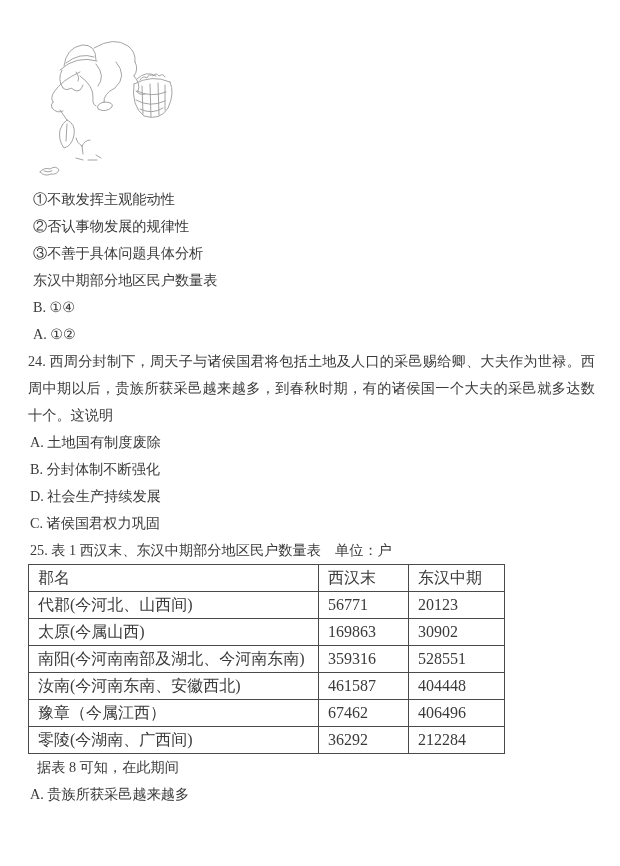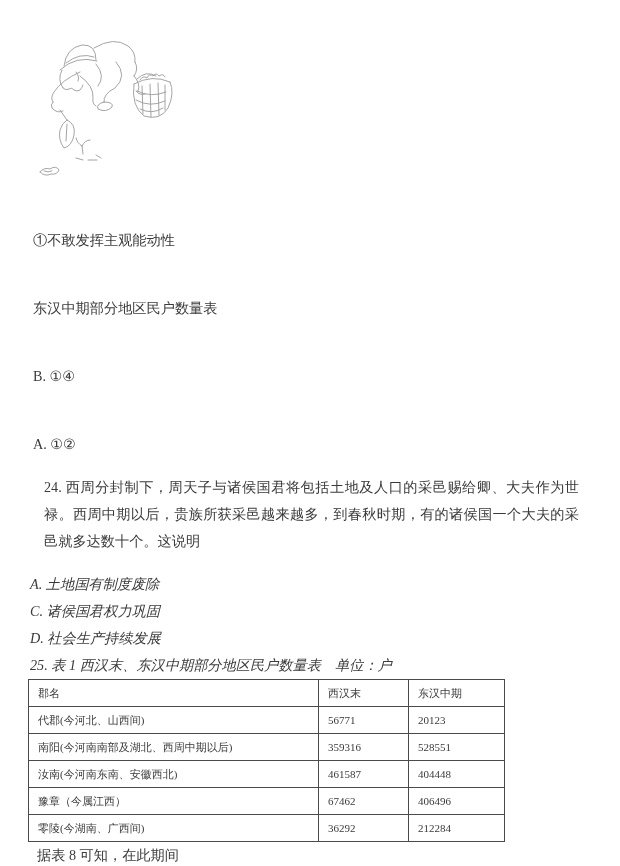--- a/index.html
+++ b/index.html
@@ -32,34 +32,34 @@
     top: 186px;
     width: 567px;
     font-size: 14.2px;
   }
   .line {
     height: 27px;
     line-height: 27px;
     white-space: pre;
     overflow: visible;
   }
-  .pad-sm { padding-left: 5px; margin-top: 41px; }
-  .pad-xs { padding-left: 2px; font-style: italic; }
+  .pad-sm { padding-left: 5px; }
+  .pad-xs { padding-left: 2px; }
   .pad-md { padding-left: 9px; }
   .stem {
-    margin: 16px;
+    margin: 0;
     line-height: 27px;
     text-align: justify;
     text-justify: inter-character;
   }
   table.household {
     border-collapse: collapse;
     width: 476px;
     table-layout: fixed;
-    font-size: 11px;
+    font-size: 16px;
     color: #3a3a3a;
   }
   table.household th, table.household td {
     border: 1px solid #4a4a4a;
     font-weight: normal;
     text-align: left;
     height: 26px;
     line-height: 26px;
     padding: 0 0 0 9px;
     white-space: pre;
@@ -113,30 +113,33 @@
     <path d="M47,118 l-1,-8 M46,110 q3,-6 8,-6 M46,110 q-5,-3 -6,-8"></path>
     <path d="M40,122 l7,2 M52,124 l9,0 M60,119 l5,3"></path>
 
     <path d="M4,136 q4,-5 10,-3 q6,-4 9,1 q-2,5 -8,4 q-6,3 -11,-2"></path>
     <path d="M8,135 q4,2 8,0"></path>
   </svg>
 
   <div class="content">
 
     <div class="line pad-sm">①不敢发挥主观能动性</div>
+    <div class="line pad-sm">②否认事物发展的规律性</div>
+    <div class="line pad-sm">③不善于具体问题具体分析</div>
     <div class="line pad-sm">东汉中期部分地区民户数量表</div>
 
     <div class="line pad-sm">B. ①④</div>
     <div class="line pad-sm">A. ①②</div>
 
     <p class="stem">24. 西周分封制下，周天子与诸侯国君将包括土地及人口的采邑赐给卿、大夫作为世禄。西周中期以后，贵族所获采邑越来越多，到春秋时期，有的诸侯国一个大夫的采邑就多达数十个。这说明</p>
 
     <div class="line pad-xs">A. 土地国有制度废除</div>
+    <div class="line pad-xs">B. 分封体制不断强化</div>
+    <div class="line pad-xs">D. 社会生产持续发展</div>
     <div class="line pad-xs">C. 诸侯国君权力巩固</div>
-    <div class="line pad-xs">D. 社会生产持续发展</div>
 
     <div class="line pad-xs">25. 表 1 西汉末、东汉中期部分地区民户数量表　单位：户</div>
 
     <table class="household">
       <colgroup>
           <col class="c1">
           <col class="c2">
           <col class="c3">
         </colgroup>
       <thead>
@@ -146,21 +149,26 @@
           <th>东汉中期</th>
         </tr>
       </thead>
       <tbody>
         <tr>
           <td>代郡(今河北、山西间)</td>
           <td>56771</td>
           <td>20123</td>
         </tr>
         <tr>
-          <td>南阳(今河南南部及湖北、西周中期以后)</td>
+          <td>太原(今属山西)</td>
+          <td>169863</td>
+          <td>30902</td>
+        </tr>
+        <tr>
+          <td>南阳(今河南南部及湖北、今河南东南)</td>
           <td>359316</td>
           <td>528551</td>
         </tr>
         <tr>
           <td>汝南(今河南东南、安徽西北)</td>
           <td>461587</td>
           <td>404448</td>
         </tr>
         <tr>
           <td>豫章（今属江西）</td>

